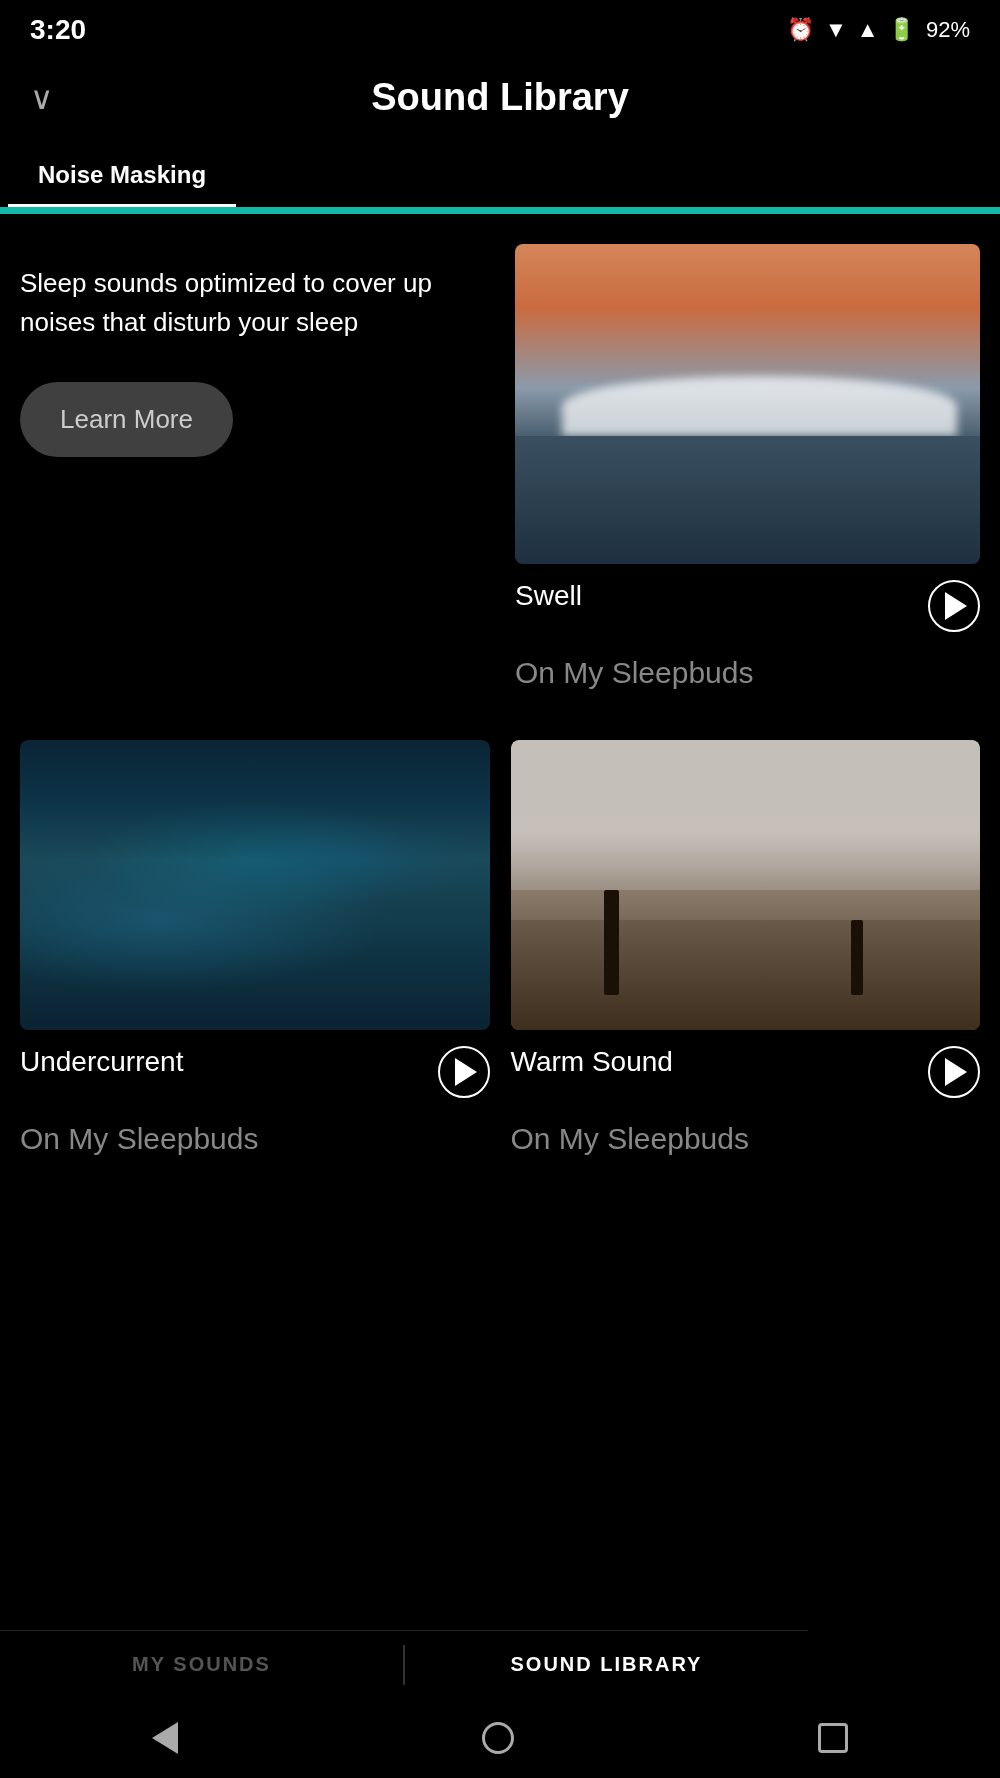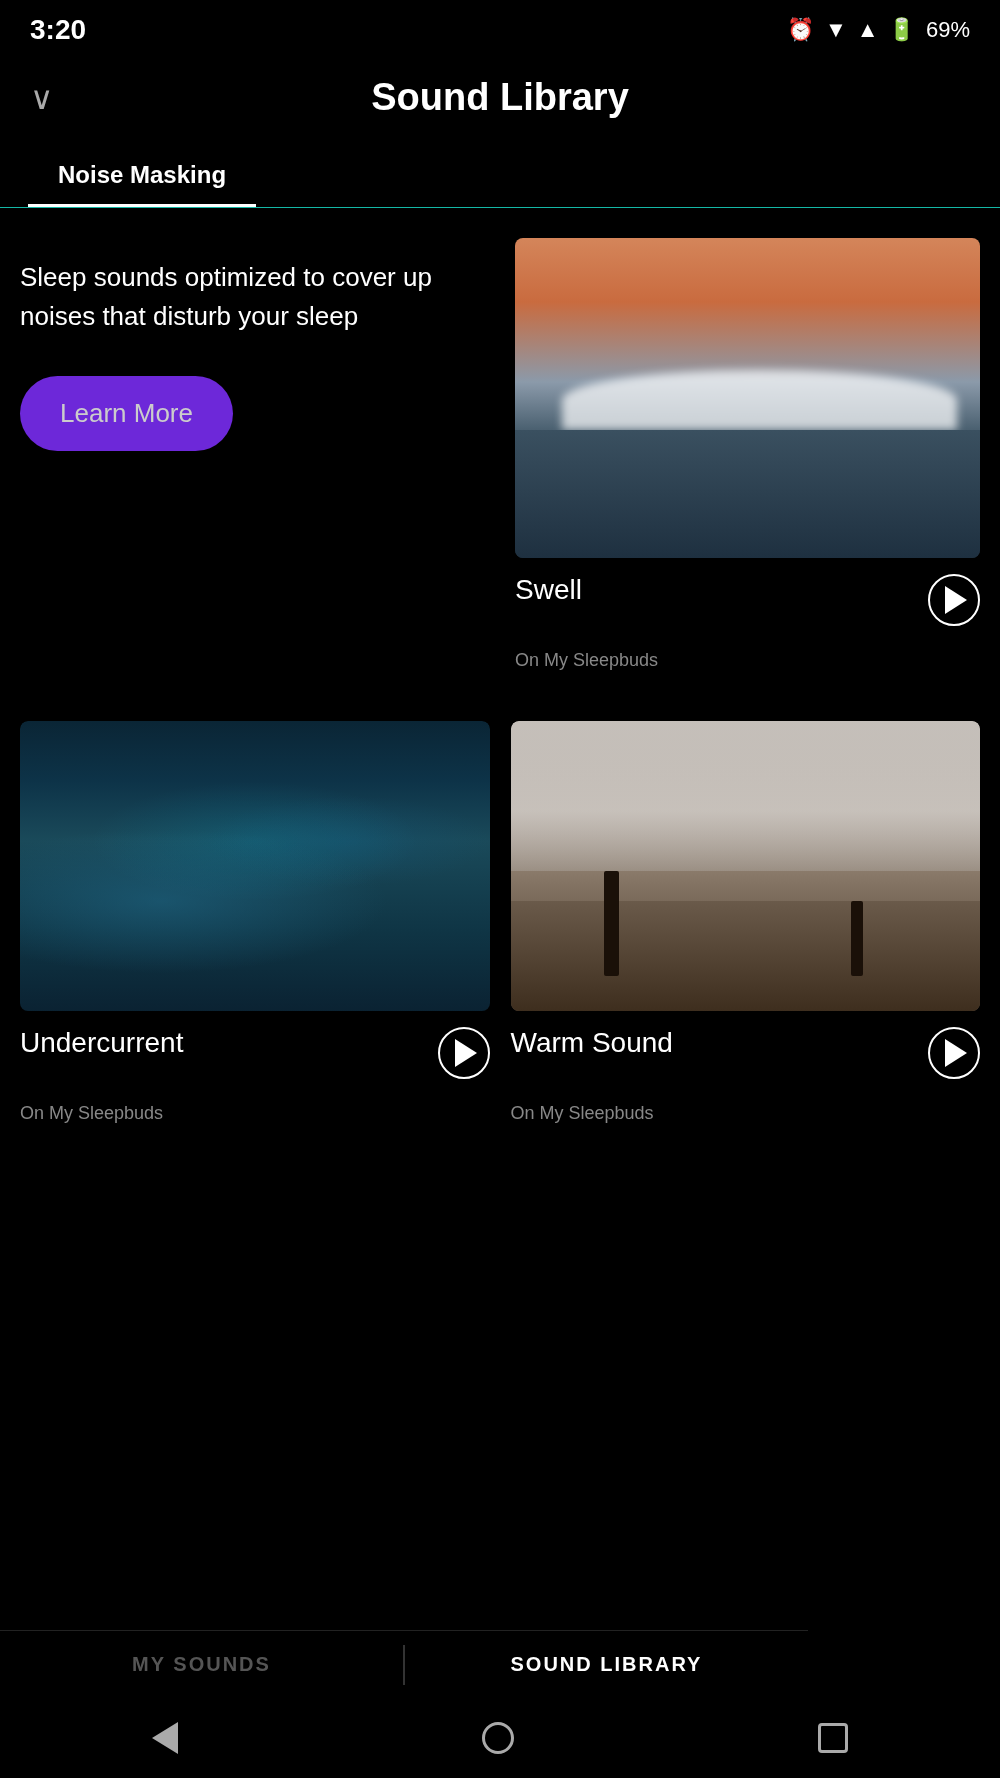--- a/index.html
+++ b/index.html
@@ -55,22 +55,22 @@
     }
     .header-title {
       font-size: 38px;
       font-weight: 600;
       color: #fff;
     }
 
     
     .tabs-container {
       display: flex;
-      border-bottom: 1px solid #14b8a6;
-      padding: 0 28px;
+      border-bottom: 7px solid #14b8a6;
+      padding: 0 8px;
       gap: 0;
       overflow: hidden;
     }
     .tab {
       padding: 18px 30px;
       font-size: 24px;
       font-weight: 500;
       color: #888;
       cursor: pointer;
       white-space: nowrap;
@@ -113,21 +113,21 @@
       gap: 40px;
       padding-top: 20px;
     }
     .hero-description {
       font-size: 26px;
       line-height: 1.5;
       color: #fff;
       font-weight: 400;
     }
     .learn-more-btn {
-      background: #6d28d9;
+      background: #404040;
       border: none;
       border-radius: 50px;
       padding: 22px 40px;
       color: #ccc;
       font-size: 26px;
       font-weight: 500;
       cursor: pointer;
       width: fit-content;
     }
     .hero-image-container {
@@ -262,21 +262,21 @@
     .sound-details {
       flex: 1;
     }
     .sound-name {
       font-size: 28px;
       font-weight: 500;
       color: #fff;
       margin-bottom: 6px;
     }
     .sound-location {
-      font-size: 18px;
+      font-size: 30px;
       color: #888;
       font-weight: 500;
       margin-top: 44px;
     }
     .play-btn {
       width: 52px;
       height: 52px;
       border-radius: 50%;
       border: 2px solid #fff;
       background: transparent;
@@ -388,21 +388,21 @@
 </head>
 <body>
 
 <div class="status-bar">
   <span class="status-time">3:20</span>
   <div class="status-icons">
     <span>⏰</span>
     <span>▼</span>
     <span>▲</span>
     <span>🔋</span>
-    <span class="battery-text">69%</span>
+    <span class="battery-text">92%</span>
   </div>
 </div>
 
 <div class="header">
   <div class="back-chevron">∨</div>
   <h1 class="header-title">Sound Library</h1>
 </div>
 
 <div class="tabs-container">
   <div class="tab active">Noise Masking</div>

